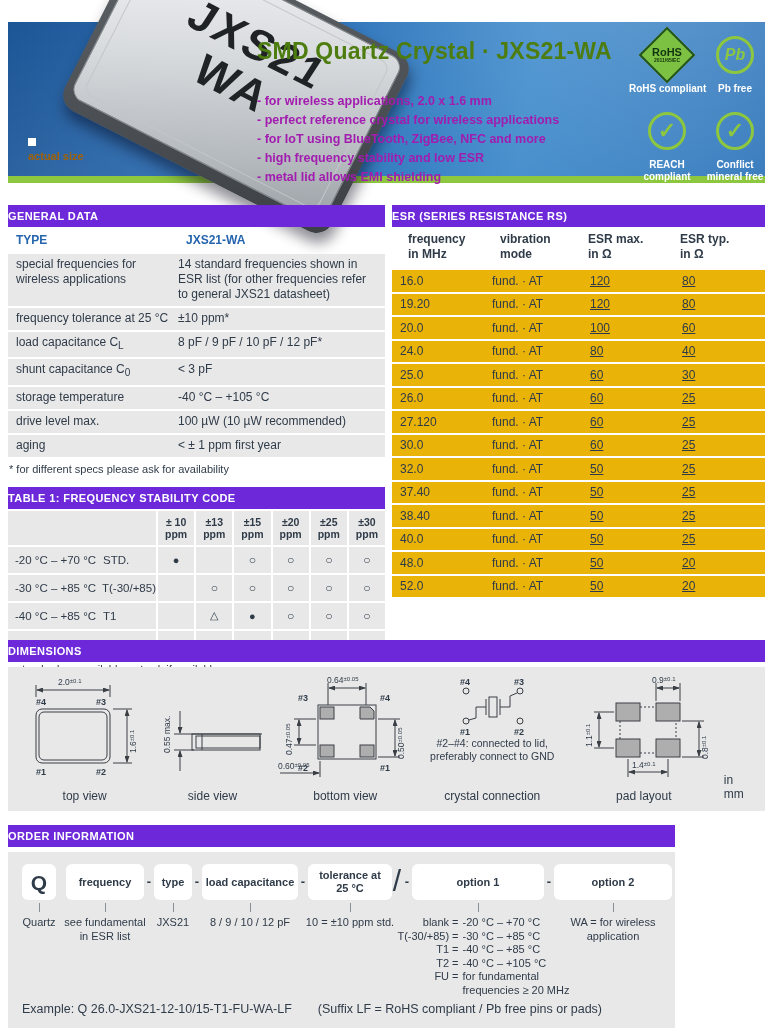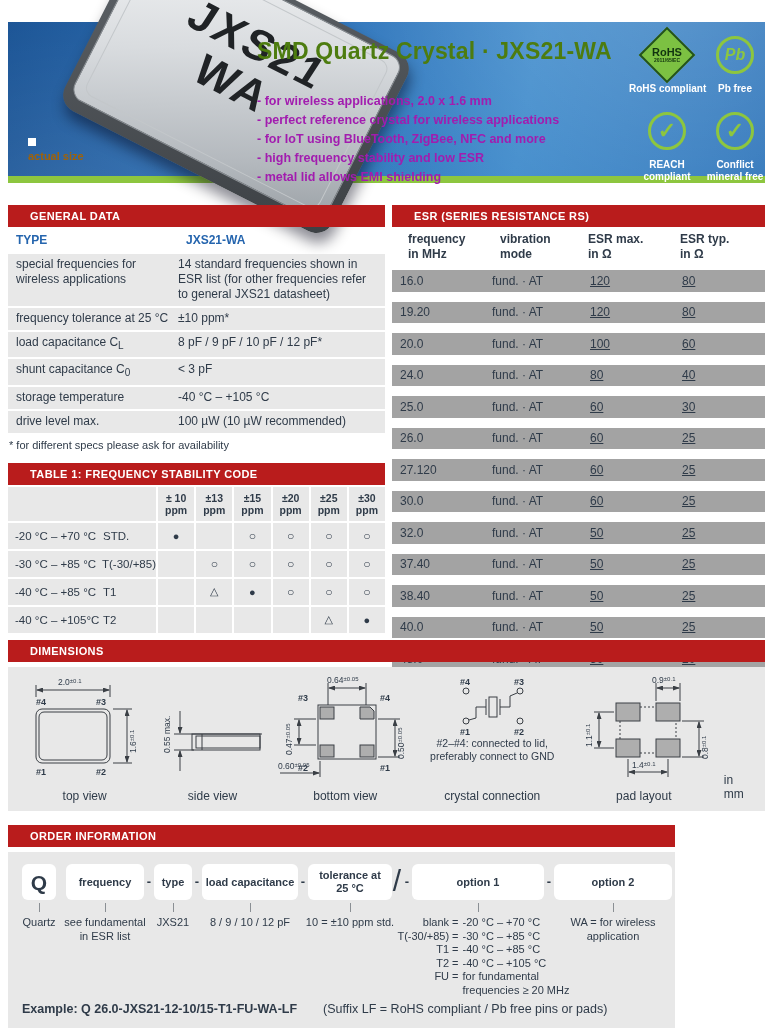--- a/index.html
+++ b/index.html
@@ -33,22 +33,22 @@
   .icon-wrap{display:flex;justify-content:center;align-items:center;height:46px;}
   .rohs-diamond{width:36px;height:36px;background:#7cc142;border:2px solid #23511e;transform:rotate(45deg);
         display:flex;align-items:center;justify-content:center;}
   .rohs-inner{transform:rotate(-45deg);text-align:center;color:#11330f;}
   .rohs-inner .l1{font-size:11px;font-weight:bold;line-height:10px;}
   .rohs-inner .l2{font-size:5px;font-weight:bold;}
   .ring{width:38px;height:38px;border-radius:50%;border:3px solid #8dc63f;display:flex;align-items:center;justify-content:center;box-sizing:border-box;}
   .ring .pb{color:#8dc63f;font-weight:bold;font-size:16px;font-style:italic;}
   .ring .chk{color:#8dc63f;font-weight:bold;font-size:22px;line-height:22px;}
   
-  .sec-bar{height:22px;background:#b91c1c;color:#fff;font-size:11px;font-weight:bold;
-        letter-spacing:.4px;display:flex;align-items:center;padding:0 22px;box-sizing:border-box;}
+  .sec-bar{height:22px;background:#6d28d9;color:#fff;font-size:11px;font-weight:bold;
+        letter-spacing:.4px;display:flex;align-items:center;padding:0 0;box-sizing:border-box;}
   #general{position:absolute;left:8px;top:205px;width:377px;}
   #esr{position:absolute;left:392px;top:205px;width:373px;}
   #dimensions{position:absolute;left:8px;top:640px;width:757px;border-radius:8px;}
   #order{position:absolute;left:8px;top:825px;width:667px;}
   
   .gd-head{display:grid;grid-template-columns:162px 1fr;padding:6px 8px 7px;font-size:12px;font-weight:bold;color:#2565ae;}
   .gd-row{display:grid;grid-template-columns:154px 1fr;background:#e8e8e8;margin-bottom:2px;
         padding:3px 8px 4px;font-size:12px;line-height:15px;}
   .gd-row .v{padding-left:8px;}
   .footnote{font-size:11px;margin:6px 0 0 1px;}
@@ -60,21 +60,21 @@
   .st-label .rng{width:88px;}
   .st-cell{flex:1;margin-left:2px;background:#e8e8e8;display:flex;align-items:center;justify-content:center;
         height:26px;font-size:12px;}
   .st-head .st-cell{flex-direction:column;height:34px;font-size:10.5px;font-weight:bold;line-height:12px;}
   .st-head .st-label{height:34px;}
   .sym-std{font-size:11px;} .sym-avail{font-weight:bold;font-size:12px;} .sym-ask{font-size:11px;}
   .st-legend{display:flex;gap:14px;font-size:11px;margin-top:6px;padding-left:2px;align-items:center;}
   
   .esr-head{display:grid;grid-template-columns:92px 88px 92px 1fr;padding:5px 0 8px;font-size:12px;font-weight:bold;line-height:15px;}
   .esr-head div{padding-left:8px;}
-  .esr-row{display:grid;grid-template-columns:92px 88px 92px 1fr;background:#a3a3a3;margin-bottom:10px;
+  .esr-row{display:grid;grid-template-columns:92px 88px 92px 1fr;background:#eab308;margin-bottom:2px;
         align-items:center;height:21.5px;font-size:12px;}
   .esr-row div{padding-left:8px;}
   .esr-row div:nth-child(3),.esr-row div:nth-child(4){padding-left:18px;text-decoration:underline;}
   
   .dim-panel{margin-top:5px;background:#e8e8e8;height:144px;display:flex;align-items:flex-end;
         padding:8px 10px 8px 6px;box-sizing:border-box;}
   .fig{display:flex;flex-direction:column;align-items:center;height:128px;}
   .fig .caption{margin-top:auto;font-size:12px;}
   .fig .note{font-size:10.5px;line-height:13px;text-align:center;}
   .inmm{margin-left:auto;font-size:12px;align-self:flex-end;padding-bottom:2px;}
@@ -93,21 +93,21 @@
         font-size:11px;font-weight:bold;line-height:13px;text-align:center;padding:0 3px;}
   .ord-box.q{font-size:21px;}
   .ord-tick{width:1px;height:9px;background:#8a8f94;margin:3px 0 4px;}
   .ord-desc{font-size:11px;line-height:13.5px;text-align:center;white-space:nowrap;}
   .ord-desc .pair{display:flex;}
   .ord-desc .pair .k{width:72px;text-align:right;margin-right:4px;}
   .ord-desc .pair .v{text-align:left;}
   .ord-sep{flex:0 0 10px;text-align:center;line-height:36px;font-size:13px;font-weight:bold;}
   .ord-sep.slash{font-size:30px;font-weight:normal;line-height:34px;}
   .ord-example{position:absolute;left:14px;bottom:12px;display:flex;gap:26px;font-size:12.5px;align-items:baseline;}
-  .ord-example .bold{font-weight:bold;margin-top:8px;}
+  .ord-example .bold{font-weight:normal;margin-top:8px;}
 </style>
 </head>
 <body>
 
 <div class="page">
 
   <div class="hero-band"></div>
   <div class="hero-green"></div>
 
   <div class="chip">
@@ -199,20 +199,24 @@
           <div>shunt capacitance C<sub>0</sub></div>
           <div class="v">&lt; 3 pF</div>
         </div>
         <div class="gd-row">
           <div>storage temperature</div>
           <div class="v">-40 °C – +105 °C</div>
         </div>
         <div class="gd-row">
           <div>drive level max.</div>
           <div class="v">100 µW (10 µW recommended)</div>
+        </div>
+        <div class="gd-row">
+          <div>aging</div>
+          <div class="v">&lt; ± 1 ppm first year</div>
         </div>
       </div>
     <div class="footnote">* for different specs please ask for availability</div>
 
     <div class="sec-bar" id="stab-bar">TABLE 1: FREQUENCY STABILITY CODE</div>
     <div class="st-table">
         <div class="st-row st-head">
           <div class="st-label"></div>
           <div class="st-cell">
             <div>± 10</div>

